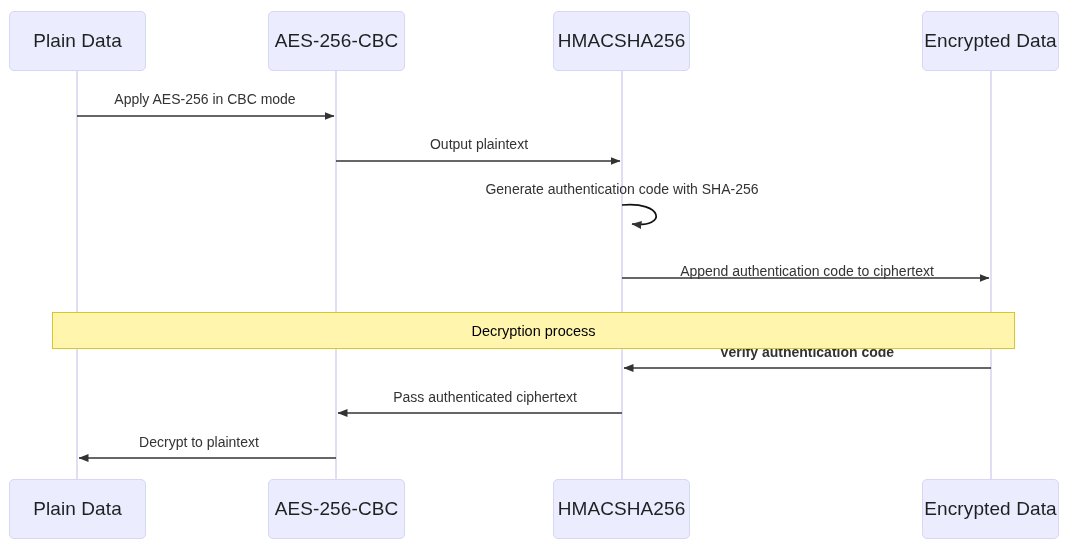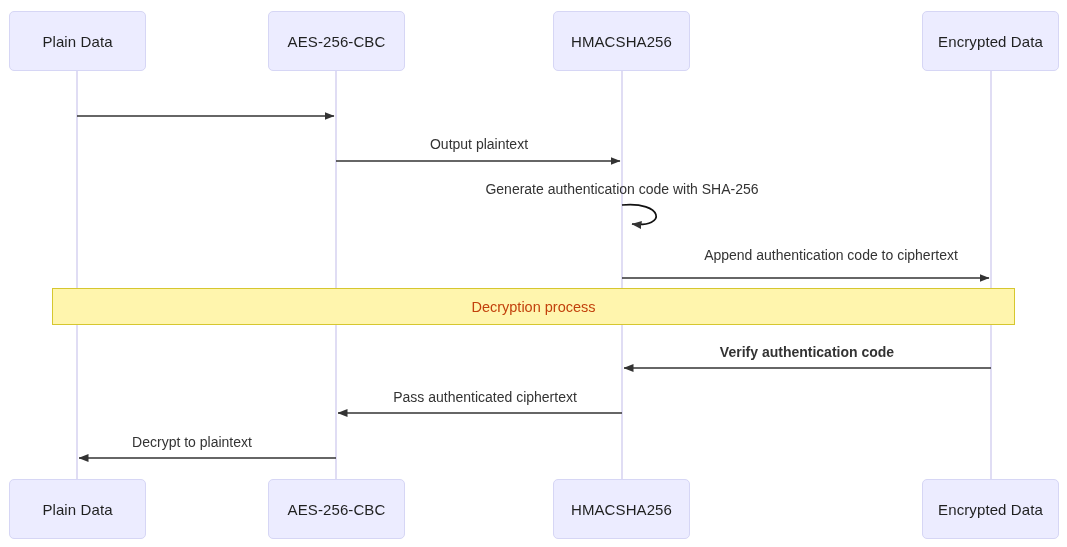--- a/index.html
+++ b/index.html
@@ -31,35 +31,36 @@
     box-sizing: border-box;
     width: 137px;
     height: 60px;
     background: #ececff;
     border: 1px solid #d6d6f5;
     border-radius: 5px;
     display: flex;
     align-items: center;
     justify-content: center;
     color: #1f2020;
-    font-size: 15px;
+    font-size: 19px;
     letter-spacing: 0.1px;
     z-index: 3;
   }
   .note-band {
     position: absolute;
     box-sizing: border-box;
     background: #fff5ad;
     border: 1px solid #d6c72f;
     display: flex;
     align-items: center;
     justify-content: center;
-    color: #c2410c;
+    color: #000000;
     font-size: 14.5px;
     z-index: 4;
+    margin-top: 24px;
   }
   .msg-label {
     position: absolute;
     transform: translateX(-50%);
     color: #333333;
     font-size: 14px;
     white-space: nowrap;
     z-index: 2;
   }
 </style>
@@ -108,26 +109,27 @@
   <div class="actor-box" style="left:268px; top:11px;">
     <span>AES-256-CBC</span>
   </div>
   <div class="actor-box" style="left:553px; top:11px;">
     <span>HMACSHA256</span>
   </div>
   <div class="actor-box" style="left:922px; top:11px;">
     <span>Encrypted Data</span>
   </div>
 
+  <div class="msg-label" style="left:205px; top:91px;">Apply AES-256 in CBC mode</div>
   <div class="msg-label" style="left:479px; top:136px;">Output plaintext</div>
   <div class="msg-label" style="left:622px; top:181px;">Generate authentication code with SHA-256</div>
-  <div class="msg-label" style="left:807px; top:247px;margin-left:24px;">Append authentication code to ciphertext</div>
+  <div class="msg-label" style="left:807px; top:263px;">Append authentication code to ciphertext</div>
   <div class="msg-label" style="left:807px; top:344px;font-weight:bold;">Verify authentication code</div>
   <div class="msg-label" style="left:485px; top:389px;">Pass authenticated ciphertext</div>
-  <div class="msg-label" style="left:192px; top:434px;text-align:center;">Decrypt to plaintext</div>
+  <div class="msg-label" style="left:199px; top:434px;text-align:center;">Decrypt to plaintext</div>
 
   <div class="note-band" style="left:52px; top:288px; width:963px; height:37px;">
     <span>Decryption process</span>
   </div>
 
   <div class="actor-box" style="left:9px; top:479px;">
     <span>Plain Data</span>
   </div>
   <div class="actor-box" style="left:268px; top:479px;">
     <span>AES-256-CBC</span>

